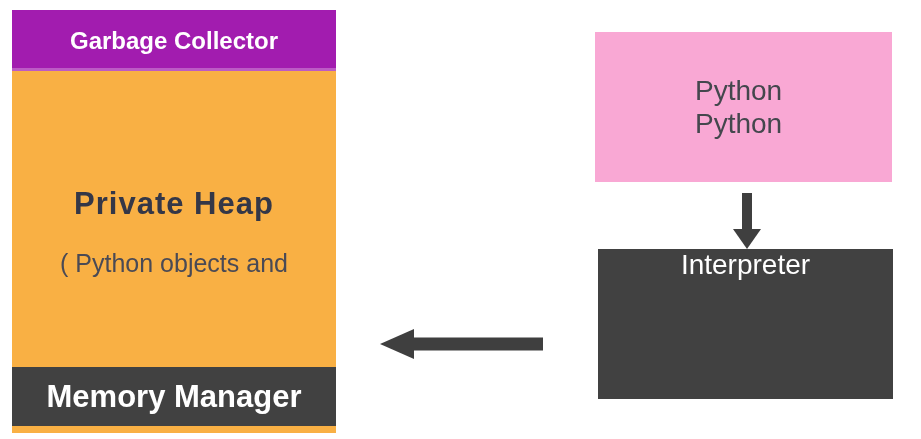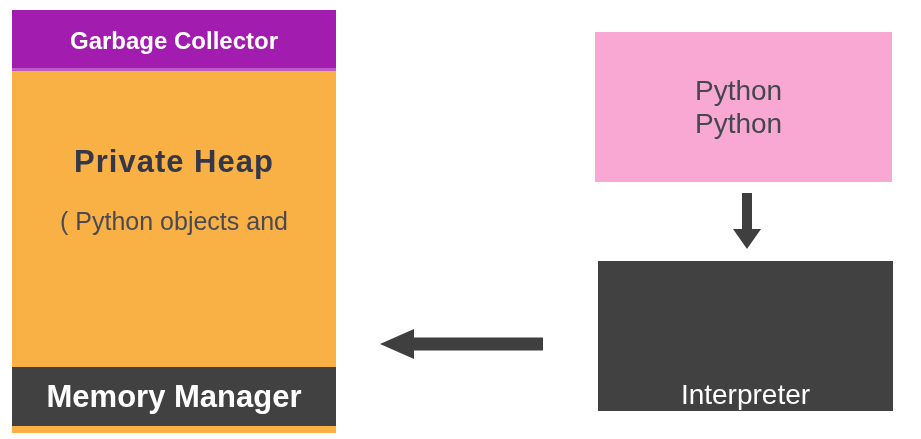--- a/index.html
+++ b/index.html
@@ -37,21 +37,21 @@
     justify-content: center;
     color: #ffffff;
     font-size: 24px;
     font-weight: 700;
   }
   .heap-body {
     position: absolute;
     top: 61px; left: 0; right: 0; bottom: 66px;
   }
   .heap-title {
-    margin-top: 68px;
+    margin-top: 110px;
     text-align: center;
     font-size: 31px;
     font-weight: 700;
     letter-spacing: 1px;
     line-height: 45px;
     color: #343747;
   }
   .heap-caption {
     margin-top: 22px;
     text-align: center;
@@ -93,26 +93,26 @@
     top: 50%;
     transform: translateY(-50%);
     font-size: 28px;
     line-height: 33px;
     font-weight: 400;
     color: #44474d;
   }
   .interpreter-box {
     position: absolute;
     left: 598px;
-    top: 261px;
+    top: 249px;
     width: 295px;
     height: 150px;
     background: #414141;
     display: flex;
-    align-items: flex-end;
+    align-items: flex-start;
     justify-content: center;
     color: #ffffff;
     font-size: 28px;
     font-weight: 400;
   }
 
   
   .arrow-down {
     position: absolute;
     left: 733px;

